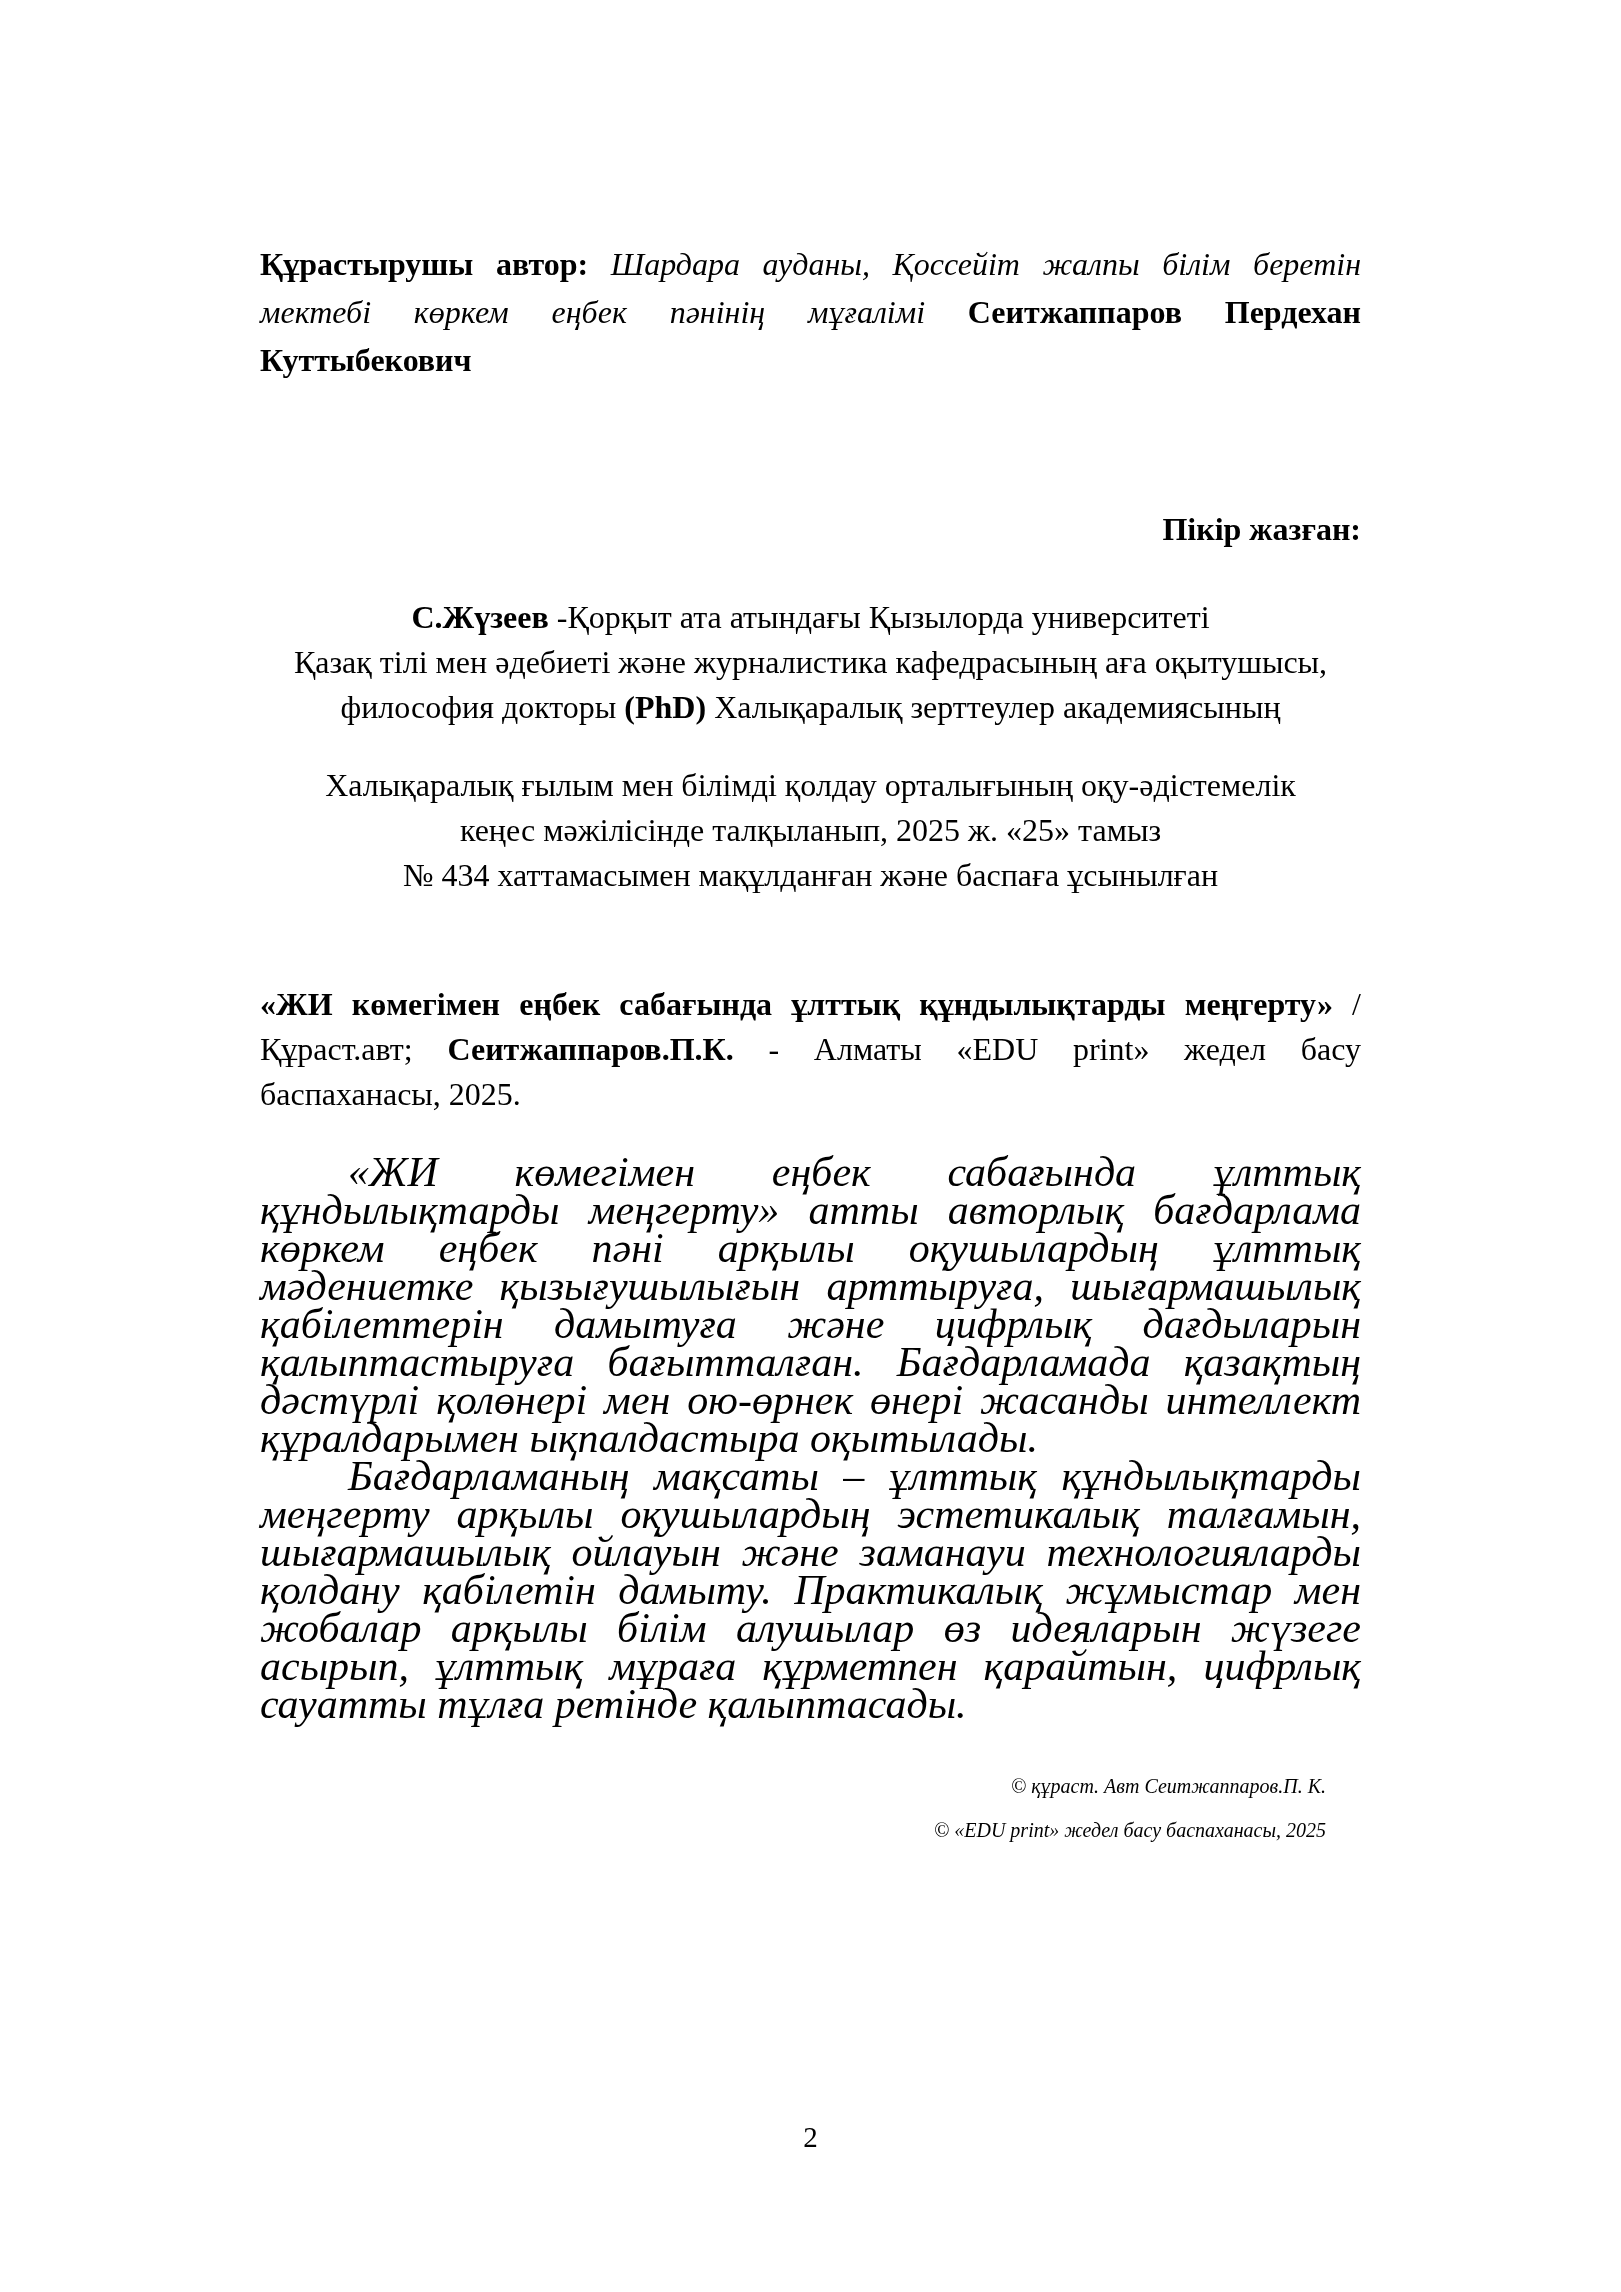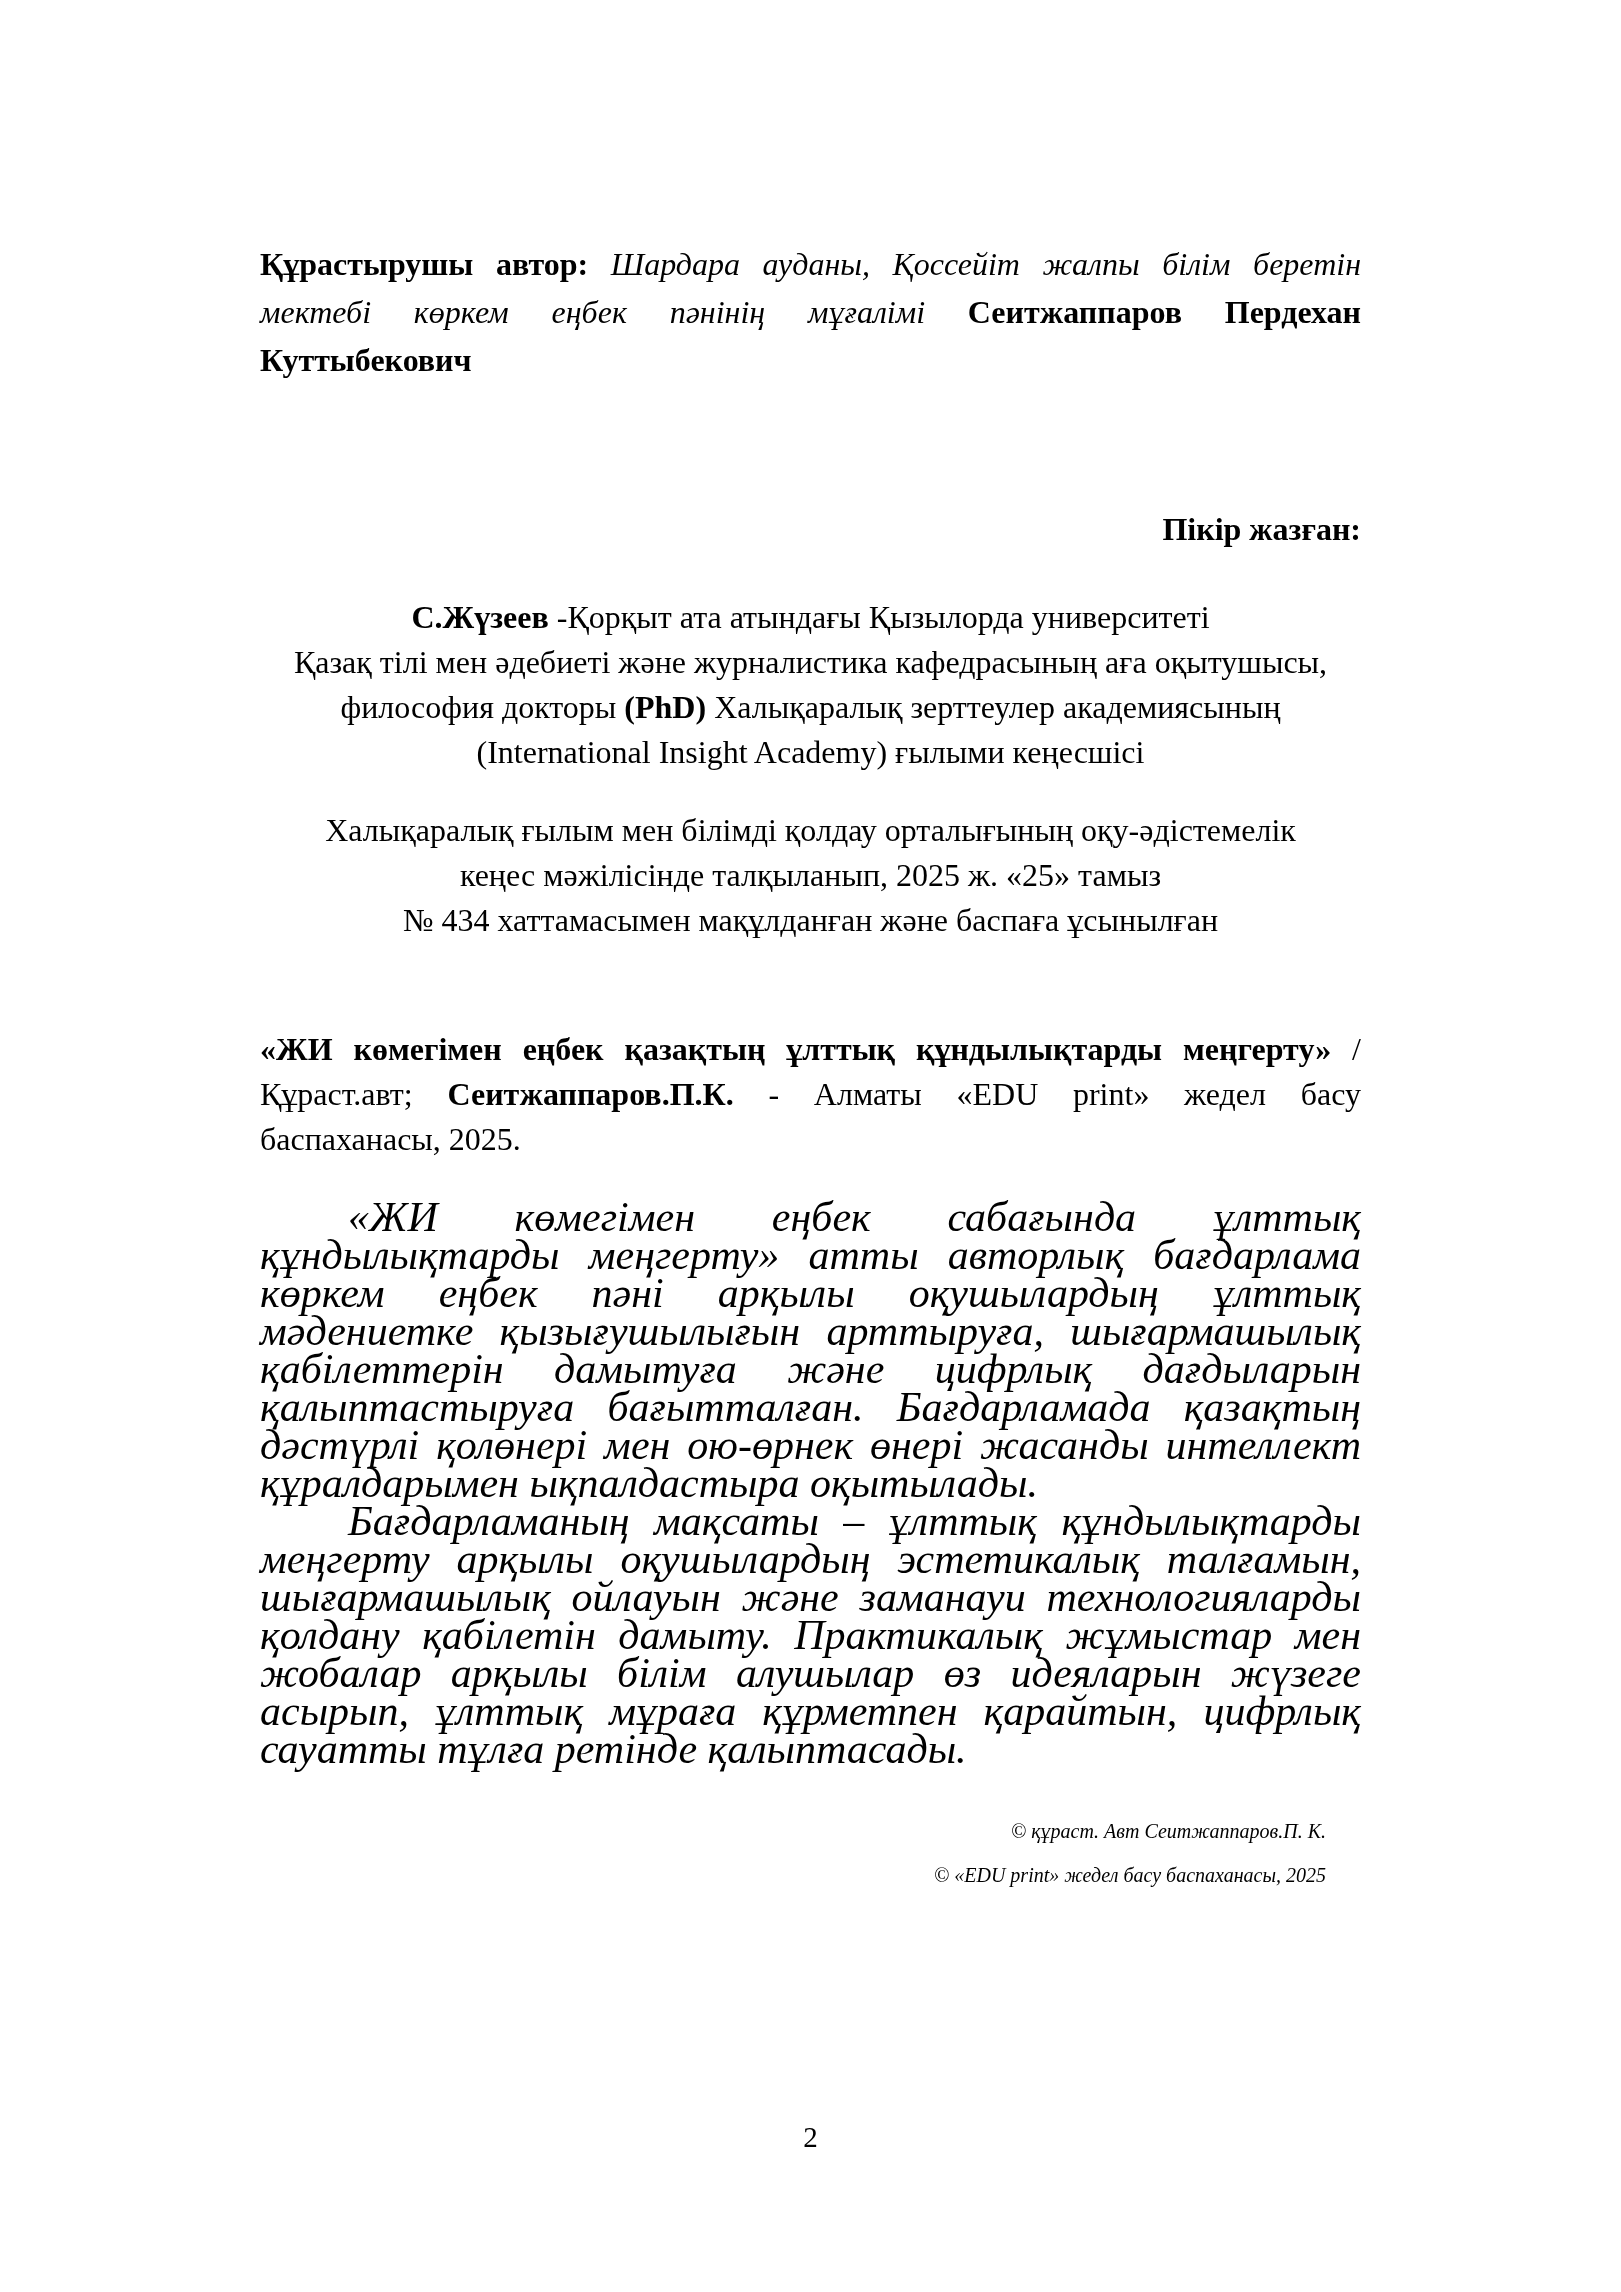--- a/index.html
+++ b/index.html
@@ -78,30 +78,29 @@
 <div class="page">
 
   <p class="p-compiler" style="margin-bottom: 0px; margin-top: 0px;"><span class="seg-bold">Құрастырушы автор: </span><span class="seg-italic">Шардара ауданы, Қоссейіт жалпы білім беретін мектебі көркем еңбек пәнінің мұғалімі </span><span class="seg-bold">Сеитжаппаров Пердехан Куттыбекович</span></p>
 
   <div class="h-reviewer">Пікір жазған:</div>
 
   <div class="block-centered block-reviewer">
     <div><span class="seg-bold">С.Жүзеев</span><span> -Қорқыт ата атындағы Қызылорда университеті</span></div>
     <div>Қазақ тілі мен әдебиеті және журналистика кафедрасының аға оқытушысы,</div>
     <div><span>философия докторы </span><span class="seg-bold">(PhD)</span><span> Халықаралық зерттеулер академиясының</span></div>
-    <div>(International Insight Academy) ғылыми кеңесшісі</div>
   </div>
 
   <div class="block-centered block-approval">
     <div>Халықаралық ғылым мен білімді қолдау орталығының оқу-әдістемелік</div>
     <div>кеңес мәжілісінде талқыланып, 2025 ж. «25» тамыз</div>
     <div>№ 434  хаттамасымен мақұлданған және баспаға ұсынылған</div>
   </div>
 
-  <p class="p-publication" style="margin-bottom: 0px;"><span class="seg-bold">«ЖИ көмегімен еңбек қазақтың ұлттық құндылықтарды меңгерту»</span><span> / Құраст.авт; </span><span class="seg-bold">Сеитжаппаров.П.К.</span><span> - Алматы «EDU print» жедел басу баспаханасы, 2025.</span></p>
+  <p class="p-publication" style="margin-bottom: 0px;"><span class="seg-bold">«ЖИ көмегімен еңбек сабағында ұлттық құндылықтарды меңгерту»</span><span> / Құраст.авт; </span><span class="seg-bold">Сеитжаппаров.П.К.</span><span> - Алматы «EDU print» жедел басу баспаханасы, 2025.</span></p>
 
   <p class="p-annotation first" style="margin-bottom: 0px;">«ЖИ көмегімен еңбек сабағында ұлттық құндылықтарды меңгерту» атты авторлық бағдарлама көркем еңбек пәні арқылы оқушылардың ұлттық мәдениетке қызығушылығын арттыруға, шығармашылық қабілеттерін дамытуға және цифрлық дағдыларын қалыптастыруға бағытталған. Бағдарламада қазақтың дәстүрлі қолөнері мен ою-өрнек өнері жасанды интеллект құралдарымен ықпалдастыра оқытылады.</p>
   <p class="p-annotation" style="margin-top: 0px; margin-bottom: 0px;">Бағдарламаның мақсаты – ұлттық құндылықтарды меңгерту арқылы оқушылардың эстетикалық талғамын, шығармашылық ойлауын және заманауи технологияларды қолдану қабілетін дамыту. Практикалық жұмыстар мен жобалар арқылы білім алушылар өз идеяларын жүзеге асырып, ұлттық мұраға құрметпен қарайтын, цифрлық сауатты тұлға ретінде қалыптасады.</p>
 
   <div class="block-copyright">
     <div>© құраст. Авт Сеитжаппаров.П. К.</div>
     <div>© «EDU print» жедел басу баспаханасы, 2025</div>
   </div>
 
   <div class="page-number">2</div>

